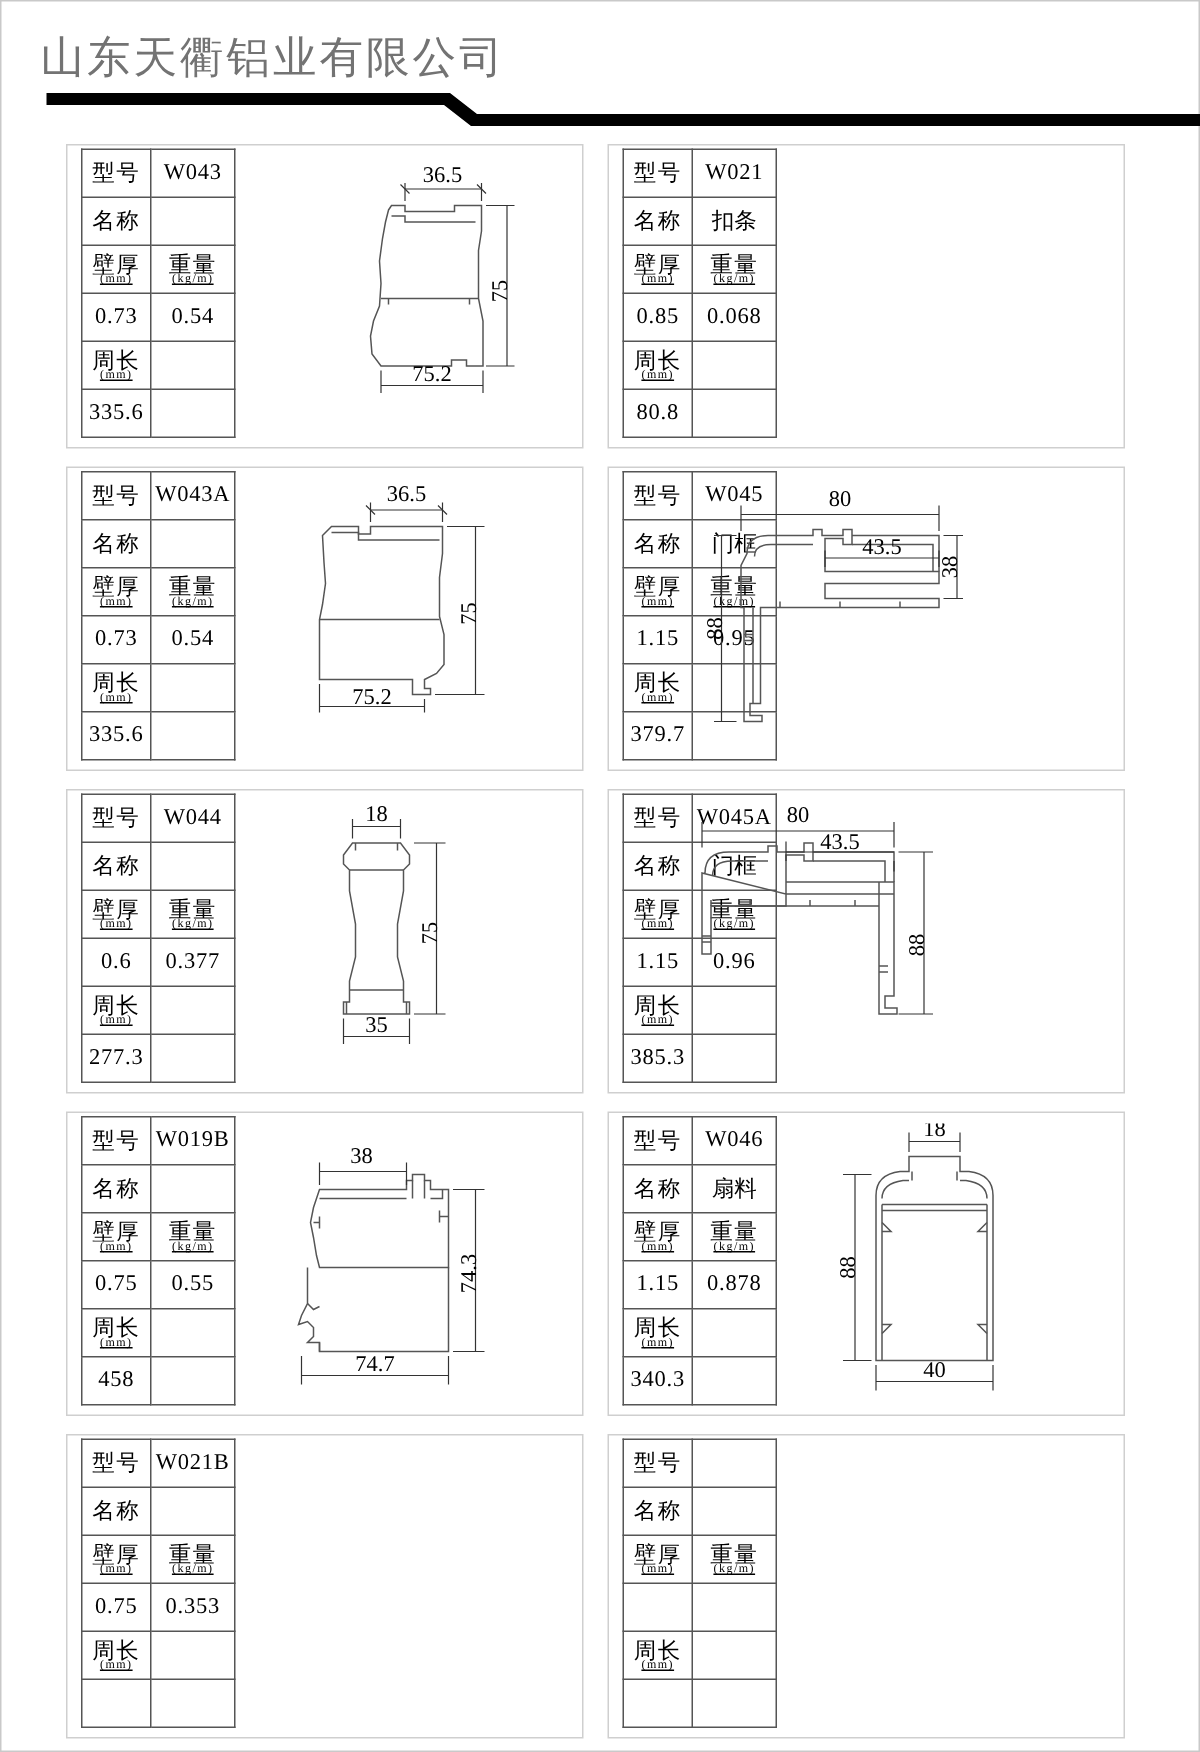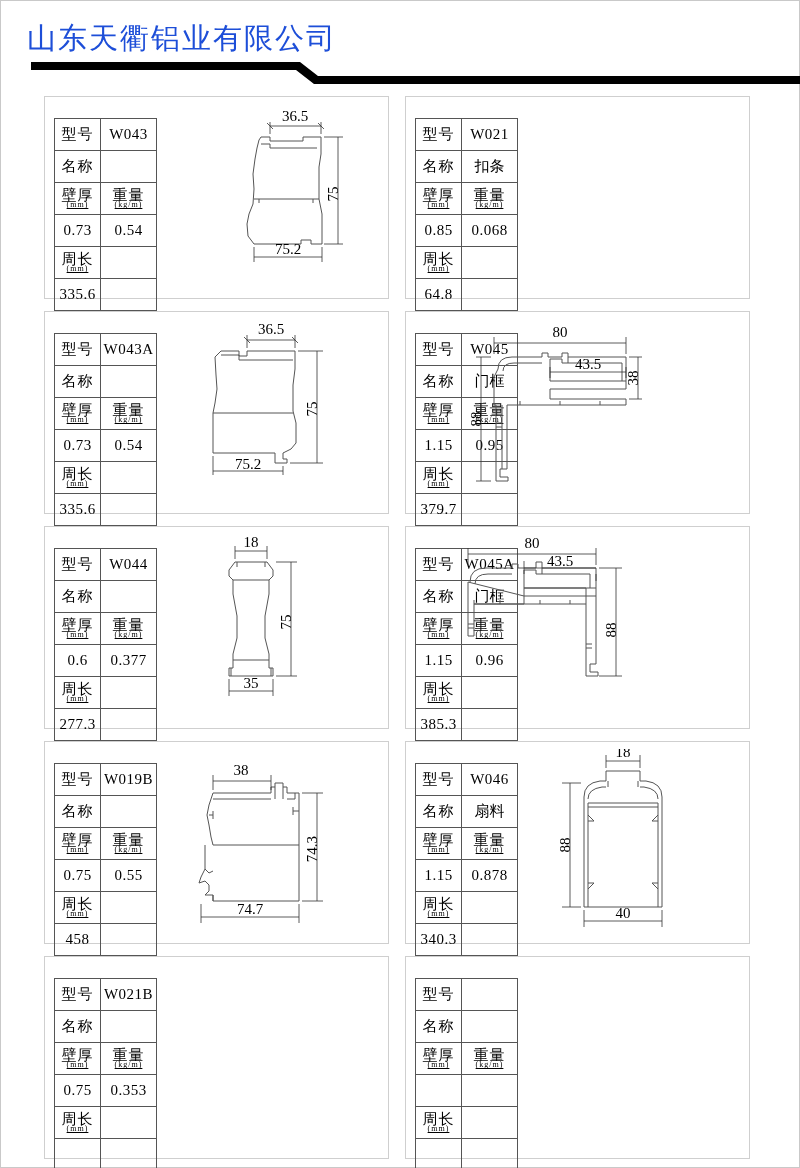--- a/index.html
+++ b/index.html
@@ -20,37 +20,37 @@
   
   .header{
     position:absolute;left:0;top:0;width:800px;height:88px;
   }
   .company-title{
     position:absolute;left:26px;top:18px;
     font-family:"DejaVu Serif","Liberation Serif",serif;
     font-size:29px;
     letter-spacing:2px;
     white-space:nowrap;
-    color:#1d4ed8;
+    color:#737373;
   }
   .banner{
     position:absolute;left:0;top:56px;width:800px;height:32px;
   }
   
   .grid{
     position:absolute;left:0;top:88px;width:800px;height:1068px;
   }
   .card{
     position:absolute;
     box-sizing:border-box;
     border:1px solid #cfcfcf;
     background:#fff;
   }
   .card .tbl{
-    position:absolute;left:9px;top:21px;
+    position:absolute;left:9px;top:2px;
     border-collapse:collapse;
     table-layout:fixed;
   }
   .tbl td{
     border:1px solid #555;
     box-sizing:border-box;
     height:32px;
     text-align:center;
     vertical-align:middle;
     padding:0 2px;
@@ -180,21 +180,21 @@
         </tr>
         <tr>
           <td class="c1 num">0.85</td>
           <td class="c2 num">0.068</td>
         </tr>
         <tr>
           <td class="c1 cn"><span>周长</span><span class="unit">(mm)</span></td>
           <td class="c2"></td>
         </tr>
         <tr>
-          <td class="c1 num">64.8</td>
+          <td class="c1 num">80.8</td>
           <td class="c2"></td>
         </tr>
       </tbody>
         </table>
     </div>
 
     <div class="card" style="left:43px;top:222px;width:345px;height:203px;">
       <table class="tbl">
         <tbody>
             <tr>

